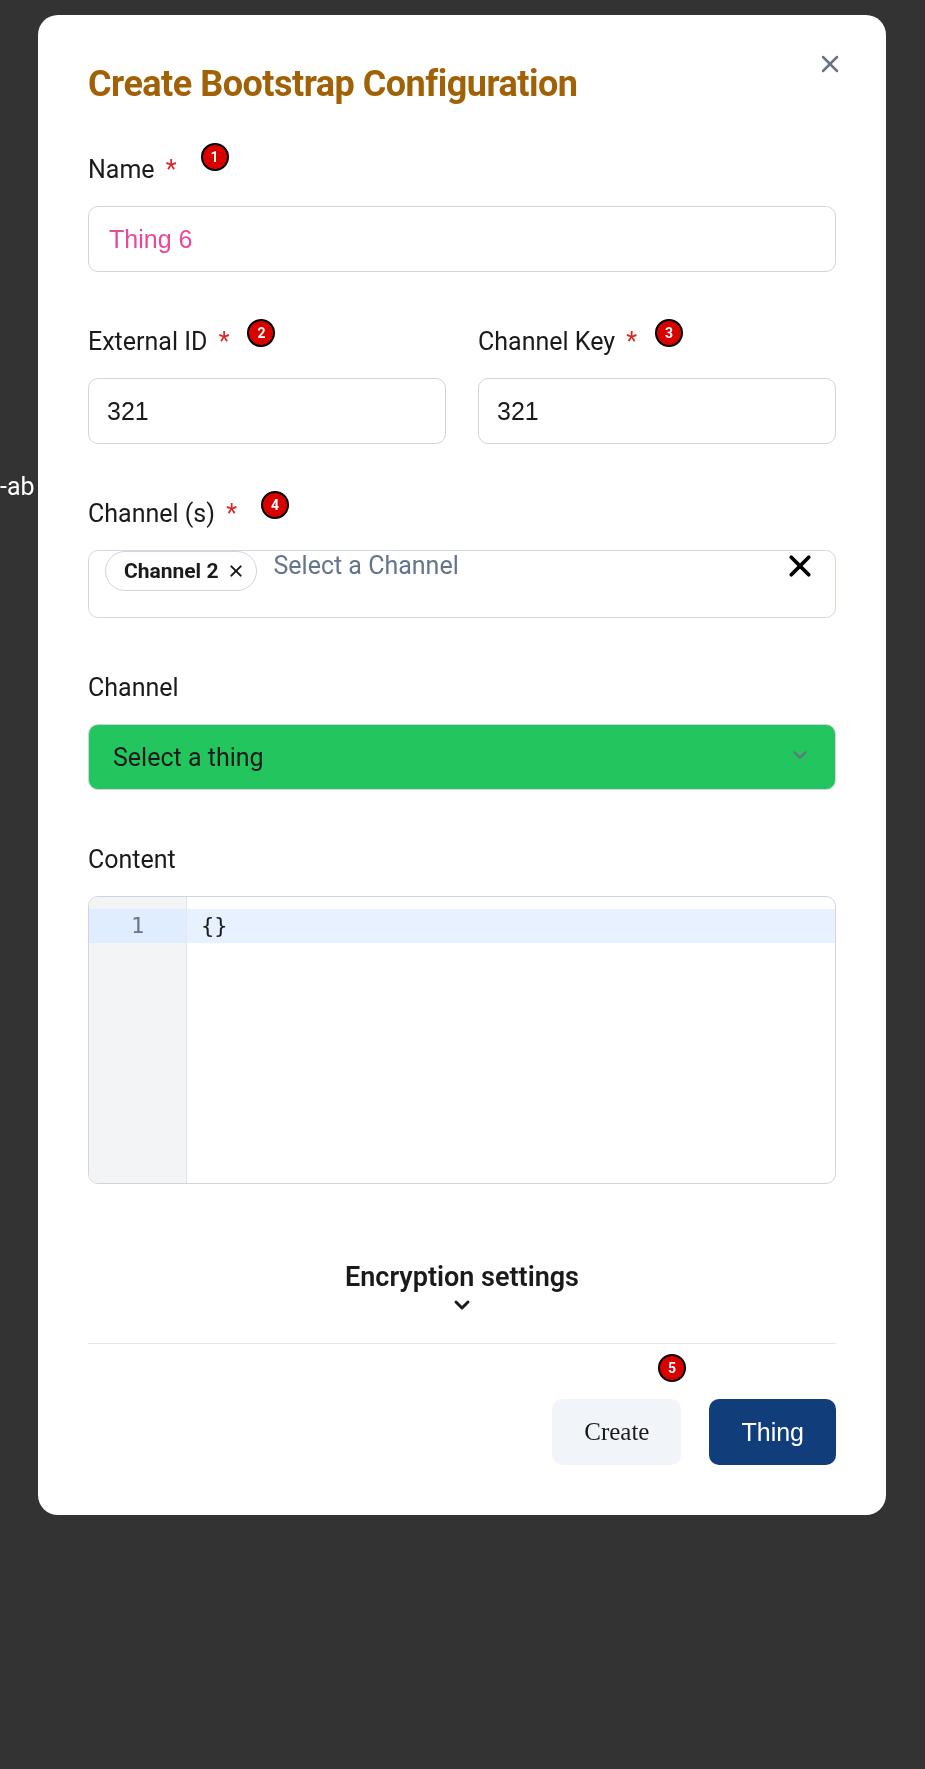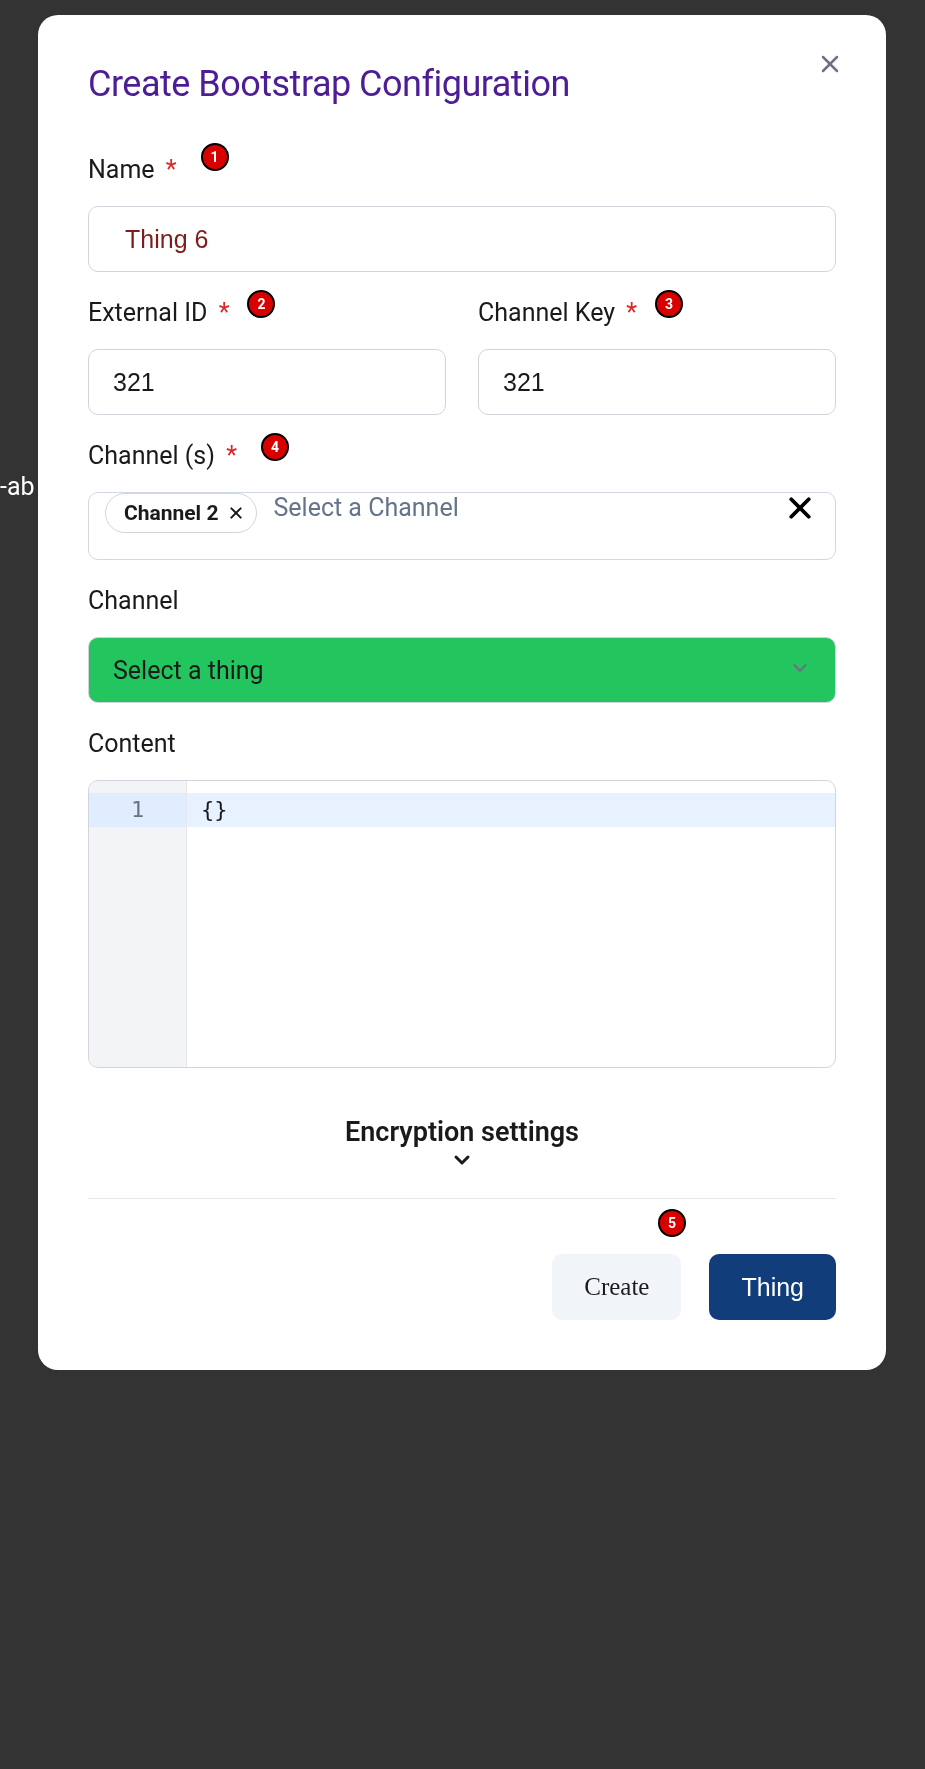--- a/index.html
+++ b/index.html
@@ -22,42 +22,42 @@
       background: #ffffff;
       border-radius: 20px;
       padding: 48px 50px 50px 50px;
     }
     .modal-header {
       position: relative;
       margin-bottom: 50px;
     }
     .modal-title {
       font-size: 36px;
-      font-weight: 400;
-      color: #4c1d95;
+      font-weight: 700;
+      color: #a16207;
       letter-spacing: -0.5px;
     }
     .close-x {
       position: absolute;
       right: -10px;
       top: -15px;
       width: 32px;
       height: 32px;
       display: flex;
       align-items: center;
       justify-content: center;
       cursor: pointer;
       color: #6b7280;
     }
     .close-x svg {
       width: 24px;
       height: 24px;
     }
     .form-group {
-      margin-bottom: 26px;
+      margin-bottom: 55px;
     }
     .form-row {
       display: flex;
       gap: 32px;
     }
     .form-col {
       flex: 1;
     }
     .label {
       display: block;
@@ -81,32 +81,32 @@
       color: #ffffff;
       font-size: 14px;
       font-weight: 700;
       border: 2px solid #000000;
       position: absolute;
       vertical-align: middle;
     }
     .text-input {
       width: 100%;
       height: 66px;
-      padding: 0 36px;
-      font-size: 25px;
-      border: 1px solid #d1d5db;
-      border-radius: 10px;
-      background: #ffffff;
-      color: #7f1d1d;
+      padding: 0 20px;
+      font-size: 25px;
+      border: 1px solid #d1d5db;
+      border-radius: 10px;
+      background: #ffffff;
+      color: #ec4899;
       outline: none;
     }
     .text-input-sm {
       height: 66px;
       width: 100%;
-      padding: 0 24px;
+      padding: 0 18px;
       font-size: 25px;
       border: 1px solid #d1d5db;
       border-radius: 10px;
       background: #ffffff;
       color: #1a1a1a;
       outline: none;
     }
     .multi-select {
       display: flex;
       align-items: flex-start;

